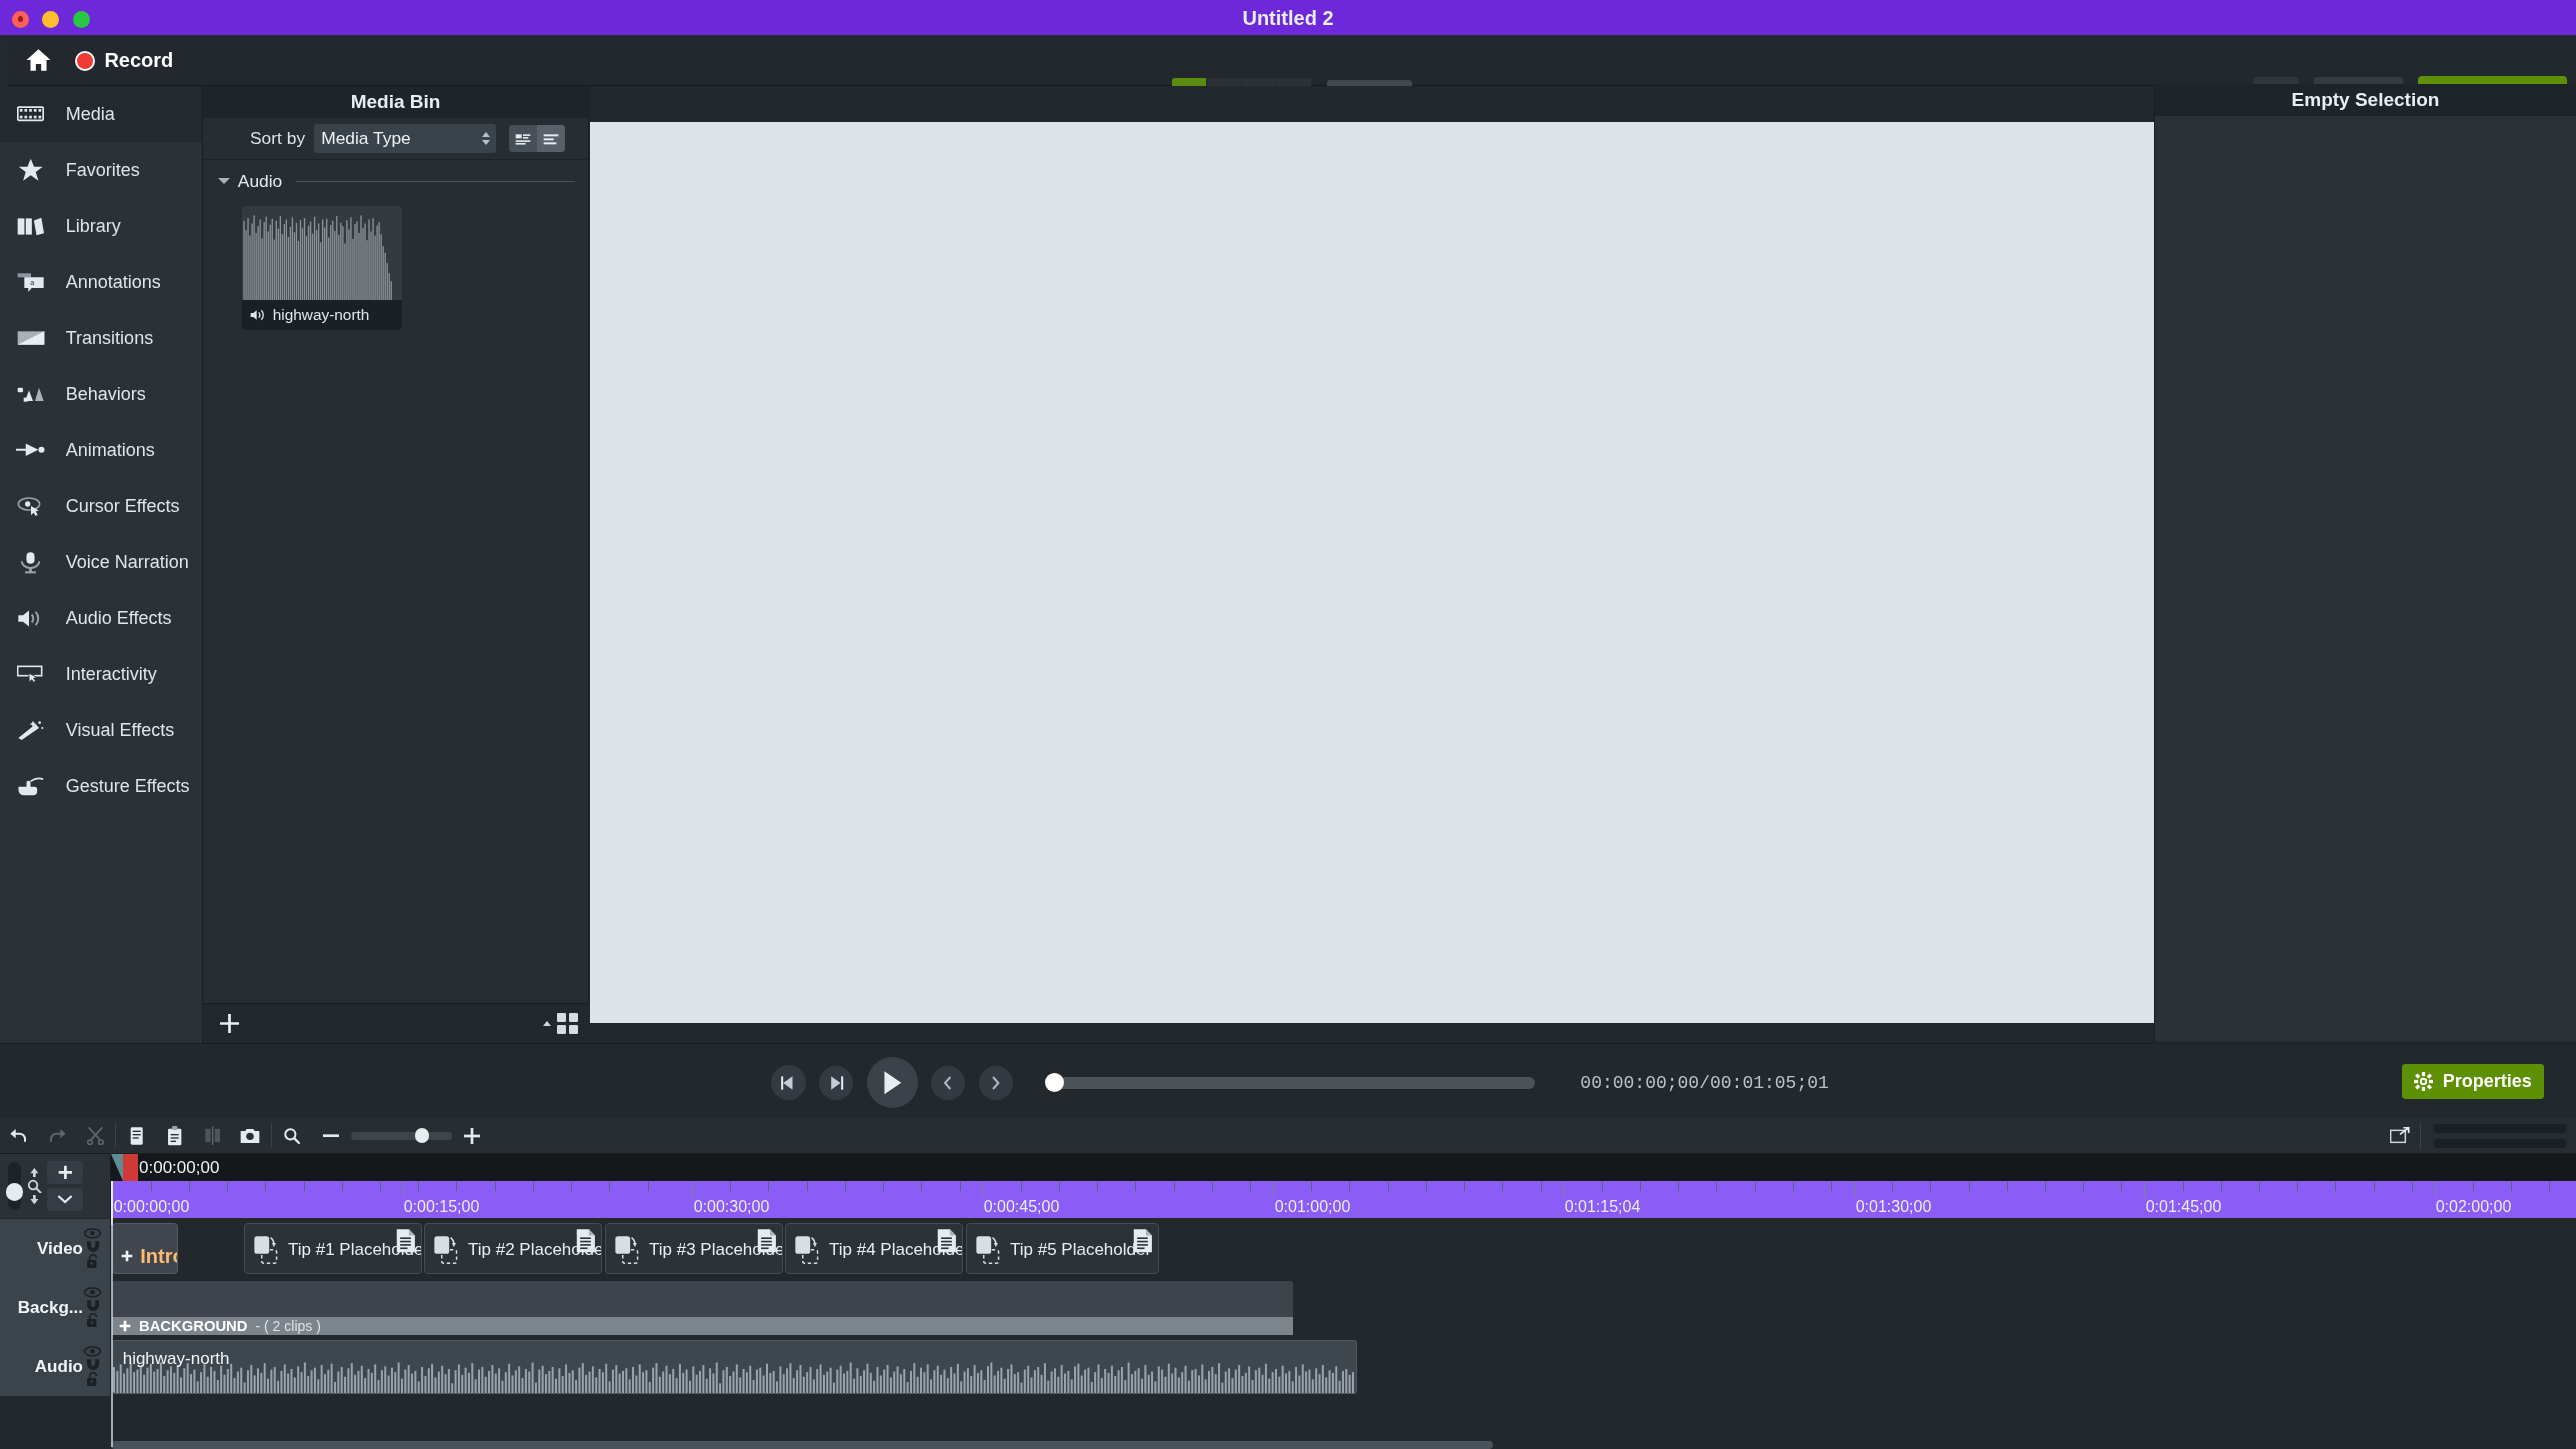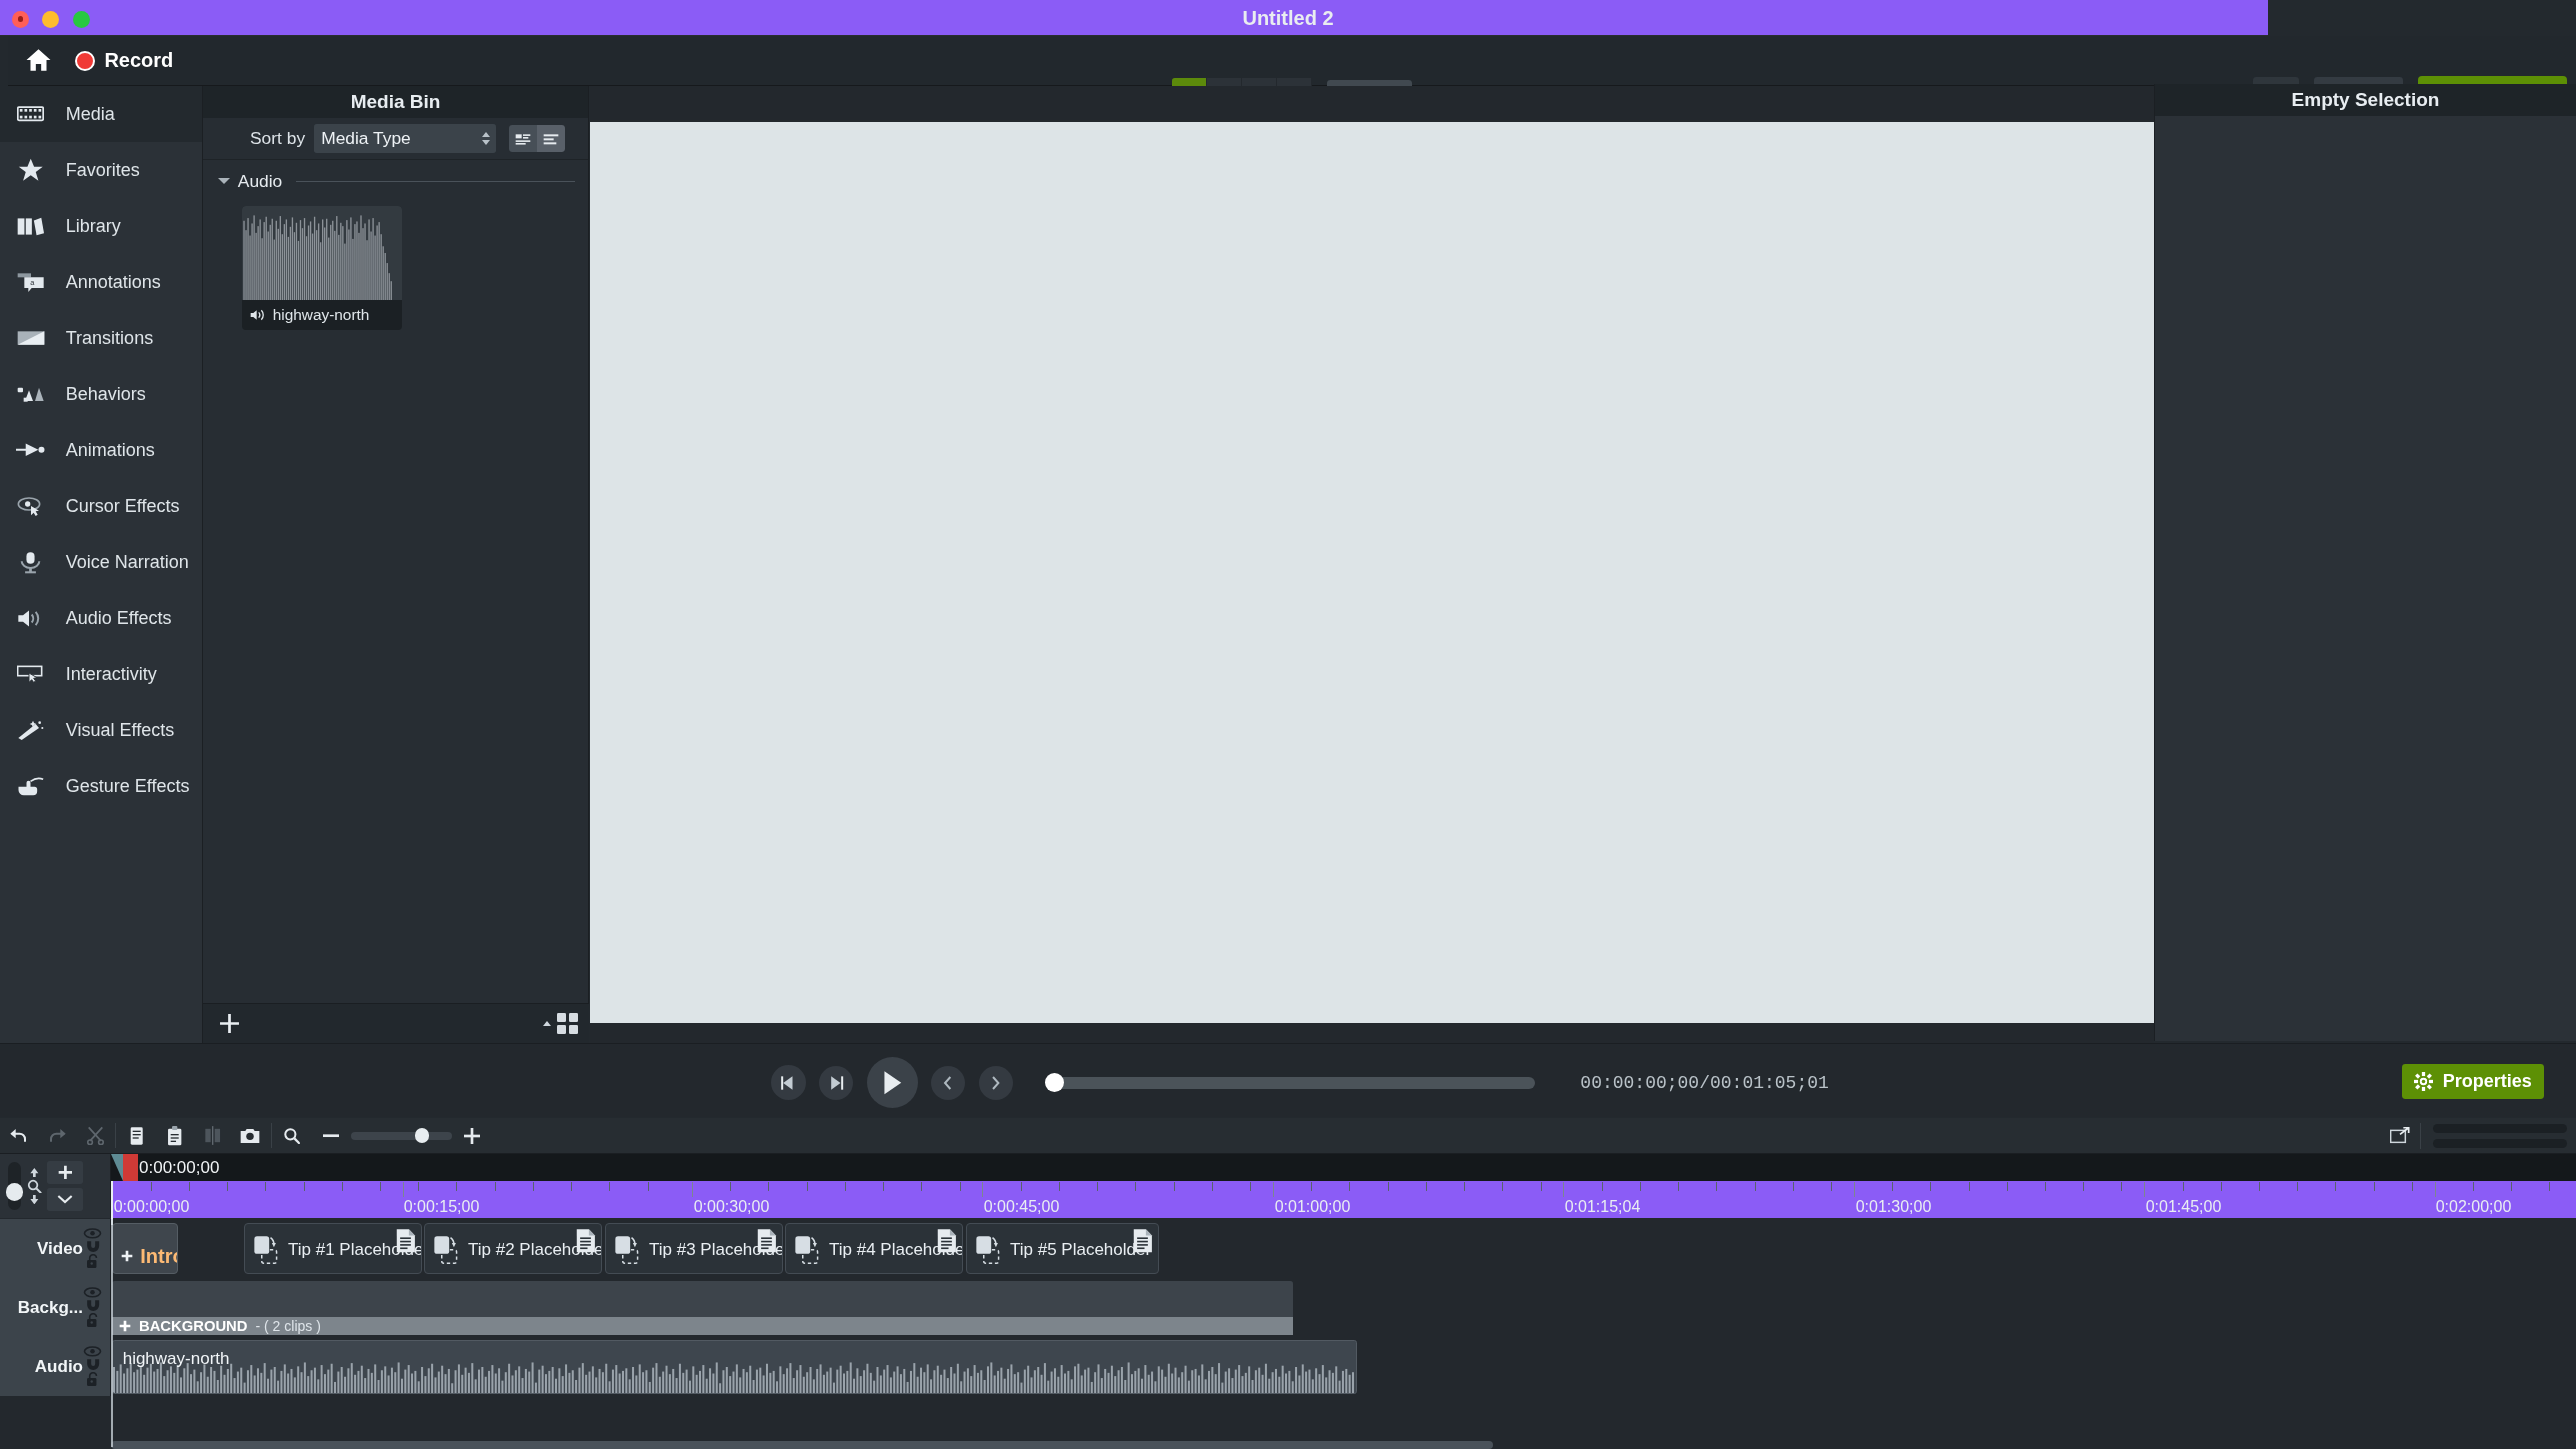--- a/index.html
+++ b/index.html
@@ -7,22 +7,22 @@
     width: 2576px; height: 1449px;
     background: #23292e;
     font-family: "Liberation Sans", sans-serif;
     overflow: hidden;
     -webkit-font-smoothing: antialiased;
   }
   #app { position: relative; width: 2576px; height: 1449px; }
 
   
   .titlebar {
-    position: absolute; left: 0; top: 0; width: 2268px; height: 36px;
-    background: #8b5cf6;
+    position: absolute; left: 0; top: 0; width: 2576px; height: 36px;
+    background: #6d28d9;
     border-bottom: 0.7px solid #2a2d31;
   }
   .traffic { position: absolute; left: 12px; top: 10.7px; display: flex; gap: 13.4px; }
   .dot { width: 17px; height: 17px; border-radius: 50%; }
   .dot.red { background: #ff5f57; }
   .dot.red::after { content:""; display:block; width:5.4px; height:5.4px; border-radius:50%; background:#9b1d16; margin:5.7px auto; }
   .dot.yellow { background: #febc2e; }
   .dot.green { background: #28c840; }
   .win-title {
     position: absolute; left: 0; top: 0; width: 2576px; height: 36px;

